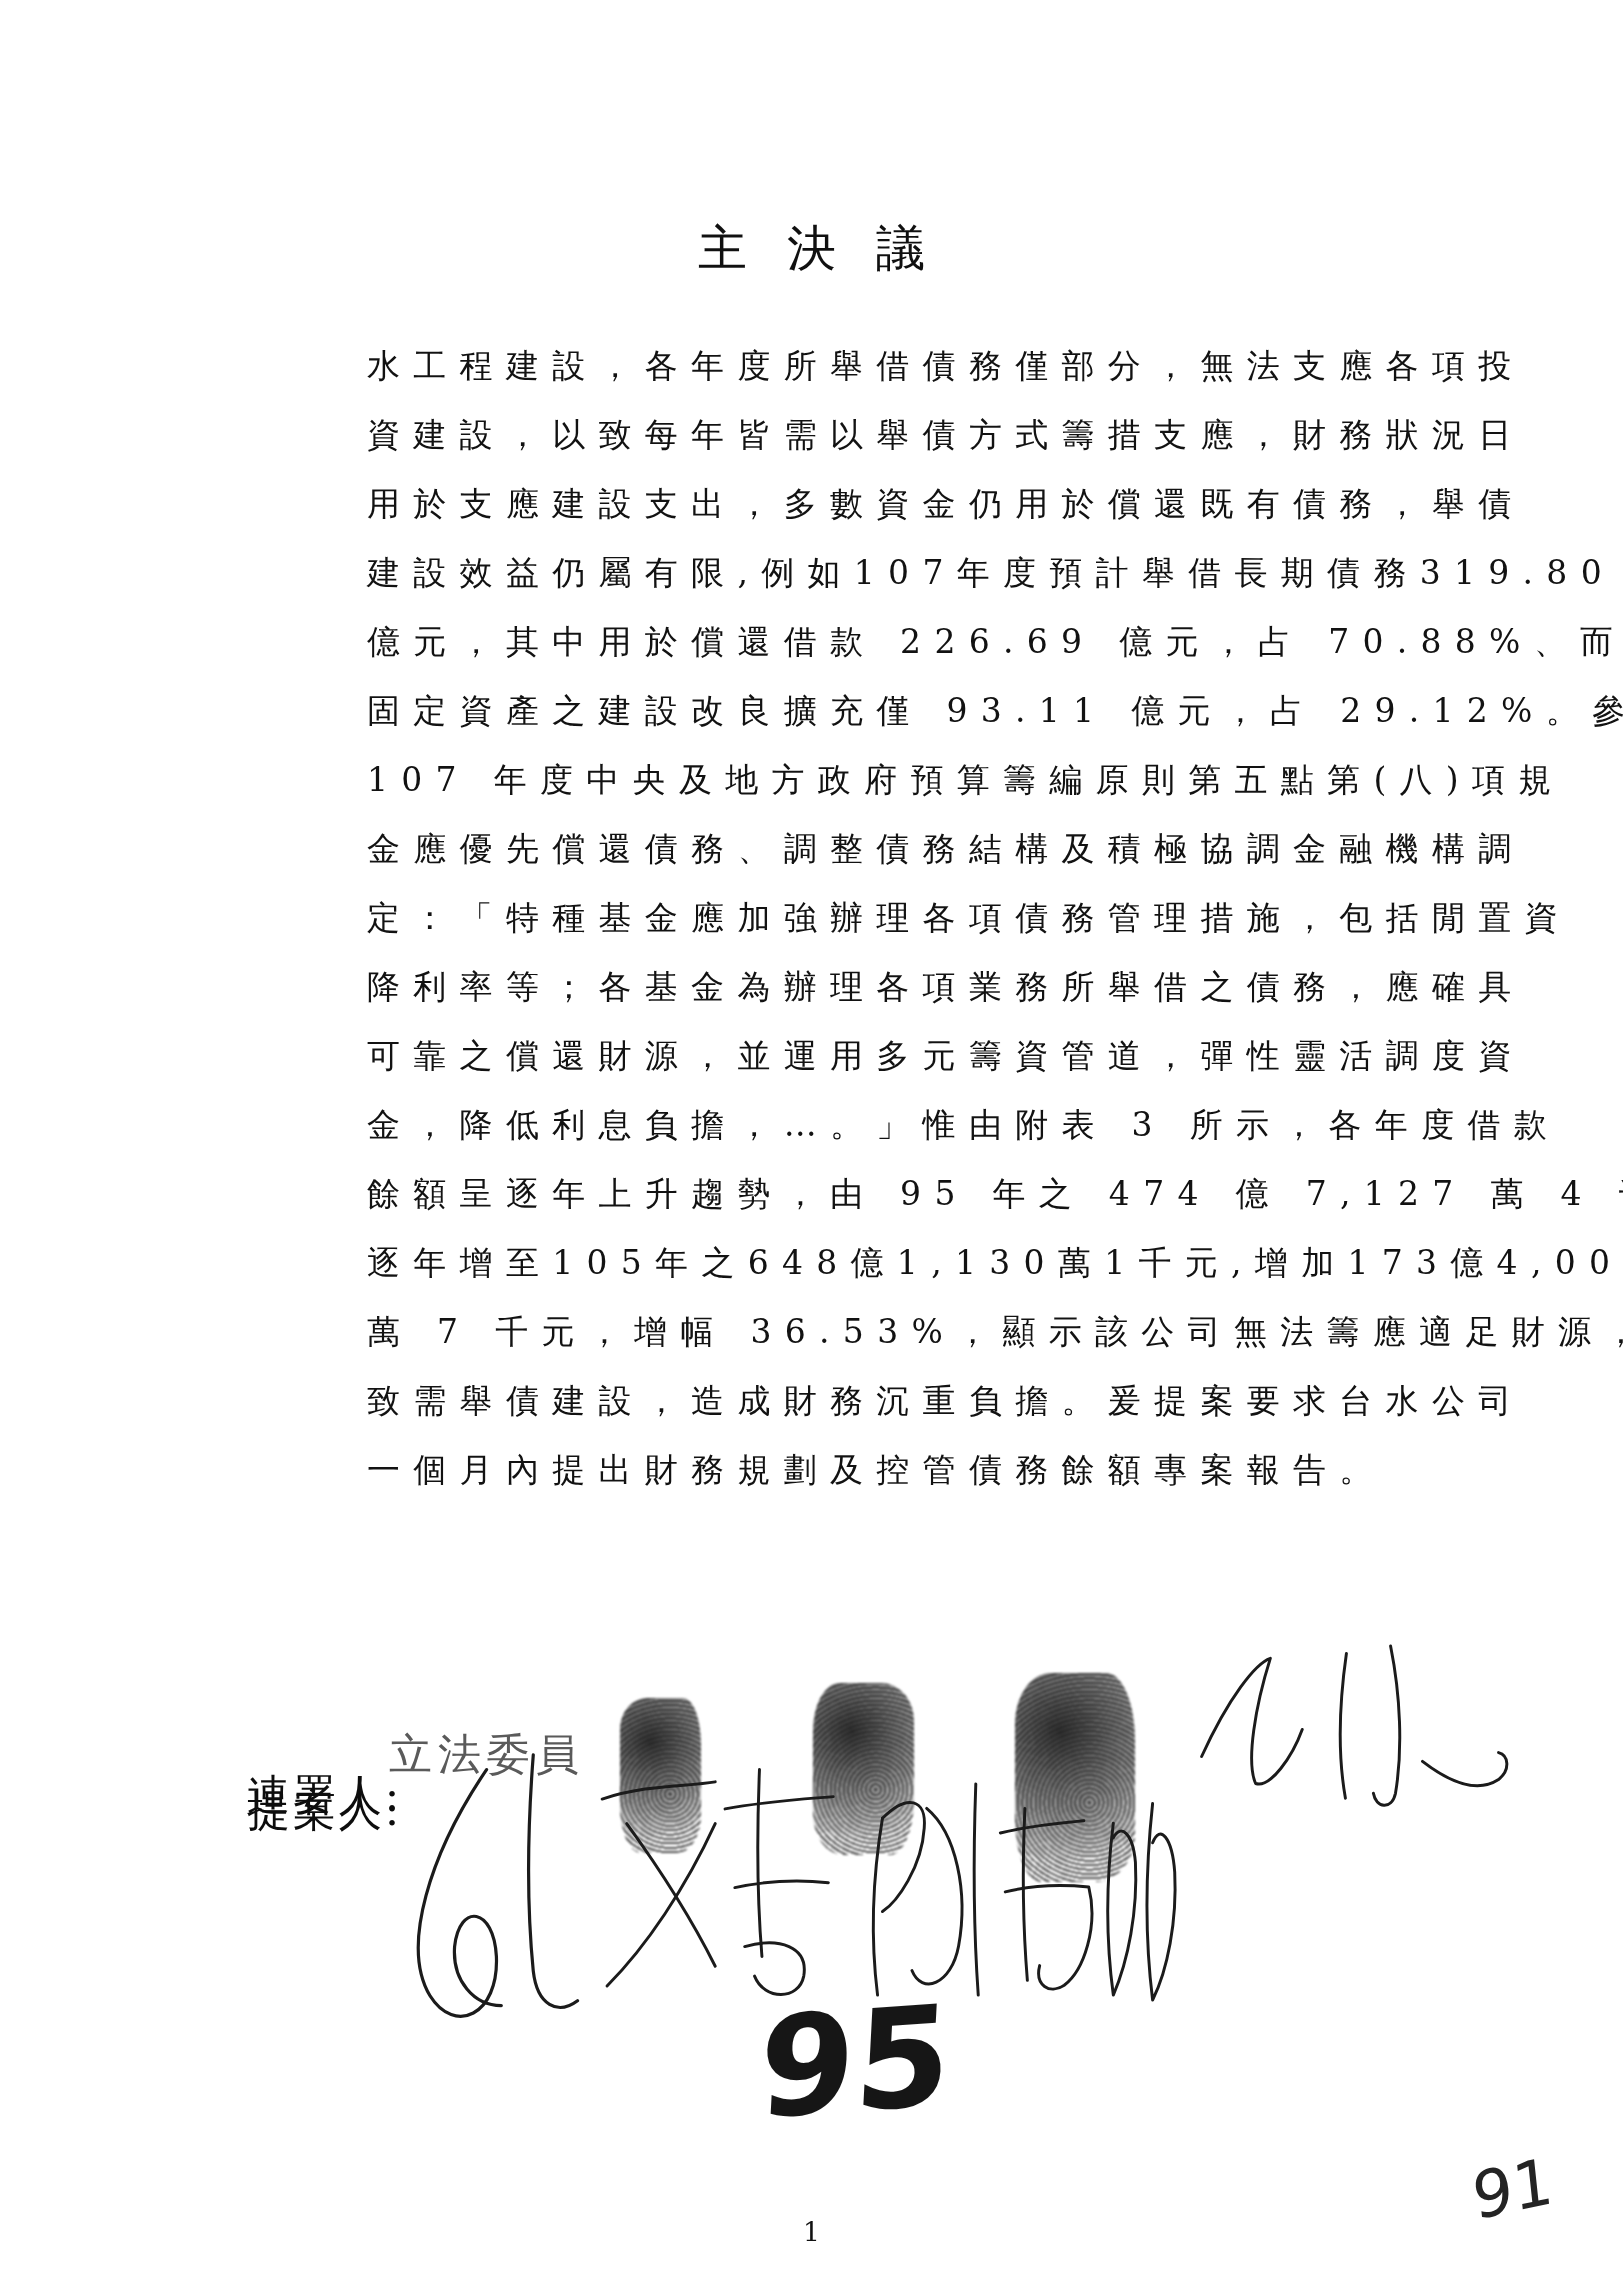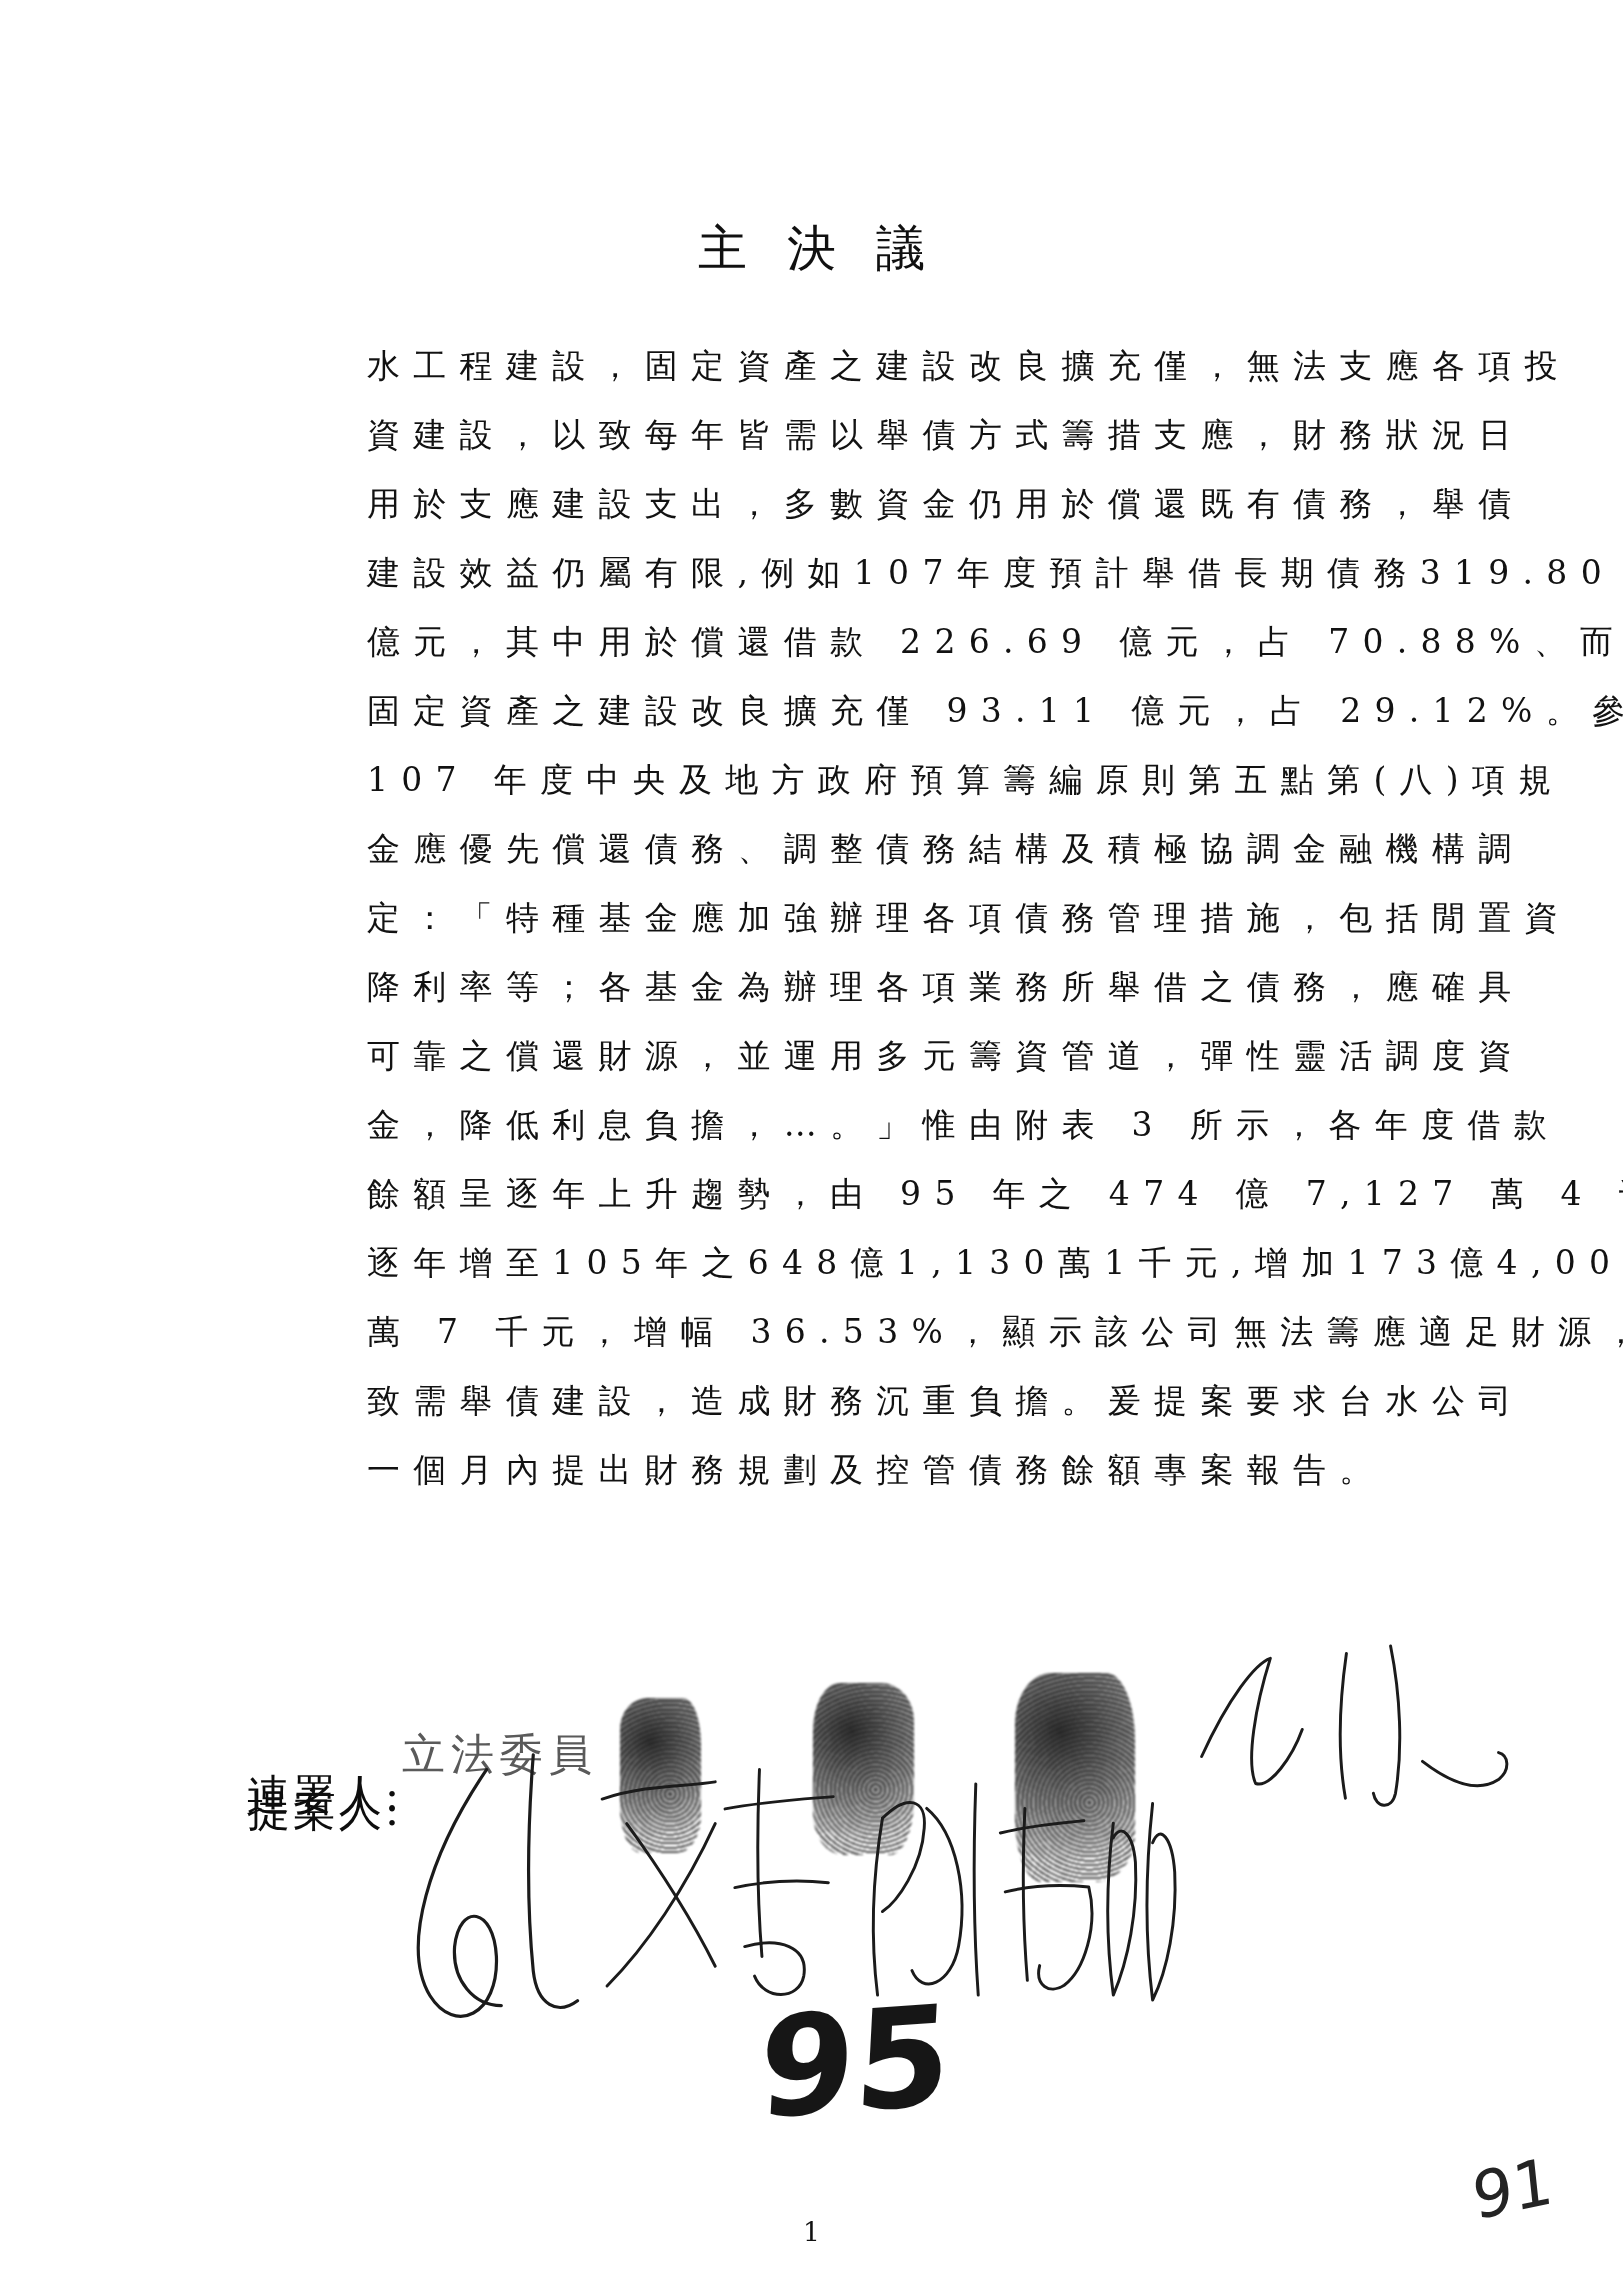--- a/index.html
+++ b/index.html
@@ -35,21 +35,20 @@
     font-size:43px;line-height:49px;letter-spacing:2.9px;
     color:#0d0d0d;white-space:nowrap;
   }
   #proposer-label{left:247px;top:1786px;}
   #cosigner-label{left:247px;top:1771px;}
   .sig-role{
     position:absolute;left:389px;top:1730px;
     font-size:43px;line-height:49px;letter-spacing:5.9px;
     color:#5a5a5a;white-space:nowrap;
     filter:blur(0.6px);
-    margin-left:13px;
   }
   .stamp-char{
     position:absolute;
     background:
       radial-gradient(circle at 38% 28%, rgba(35,35,35,0.92), rgba(70,70,70,0.55) 48%, rgba(130,130,130,0.30) 72%, rgba(160,160,160,0) 78%),
       repeating-radial-gradient(circle at 62% 62%, rgba(25,25,25,0.75) 0 2px, rgba(255,255,255,0) 2px 4.4px);
     filter:blur(1.1px) contrast(1.05);
   }
   #stamp-char-1{left:620px;top:1698px;width:81px;height:155px;border-radius:34% 22% 30% 26% / 20% 30% 24% 30%;}
   #stamp-char-2{left:813px;top:1683px;width:101px;height:172px;border-radius:26% 32% 24% 30% / 28% 22% 32% 24%;}
@@ -79,21 +78,21 @@
   }
 </style>
 </head>
 <body>
 
 <div class="page">
 
   <div class="doc-title">主決議</div>
 
   <div class="case-body">
-    <div class="case-line">水工程建設，固定資產之建設改良擴充僅，無法支應各項投</div>
+    <div class="case-line">水工程建設，各年度所舉借債務僅部分，無法支應各項投</div>
     <div class="case-line">資建設，以致每年皆需以舉債方式籌措支應，財務狀況日</div>
     <div class="case-line">用於支應建設支出，多數資金仍用於償還既有債務，舉債</div>
     <div class="case-line">建設效益仍屬有限,例如107年度預計舉借長期債務319.80</div>
     <div class="case-line">億元，其中用於償還借款 226.69 億元，占 70.88%、而用於</div>
     <div class="case-line">固定資產之建設改良擴充僅 93.11 億元，占 29.12%。參據</div>
     <div class="case-line">107 年度中央及地方政府預算籌編原則第五點第(八)項規</div>
     <div class="case-line">金應優先償還債務、調整債務結構及積極協調金融機構調</div>
     <div class="case-line">定：「特種基金應加強辦理各項債務管理措施，包括閒置資</div>
     <div class="case-line">降利率等；各基金為辦理各項業務所舉借之債務，應確具</div>
     <div class="case-line">可靠之償還財源，並運用多元籌資管道，彈性靈活調度資</div>

